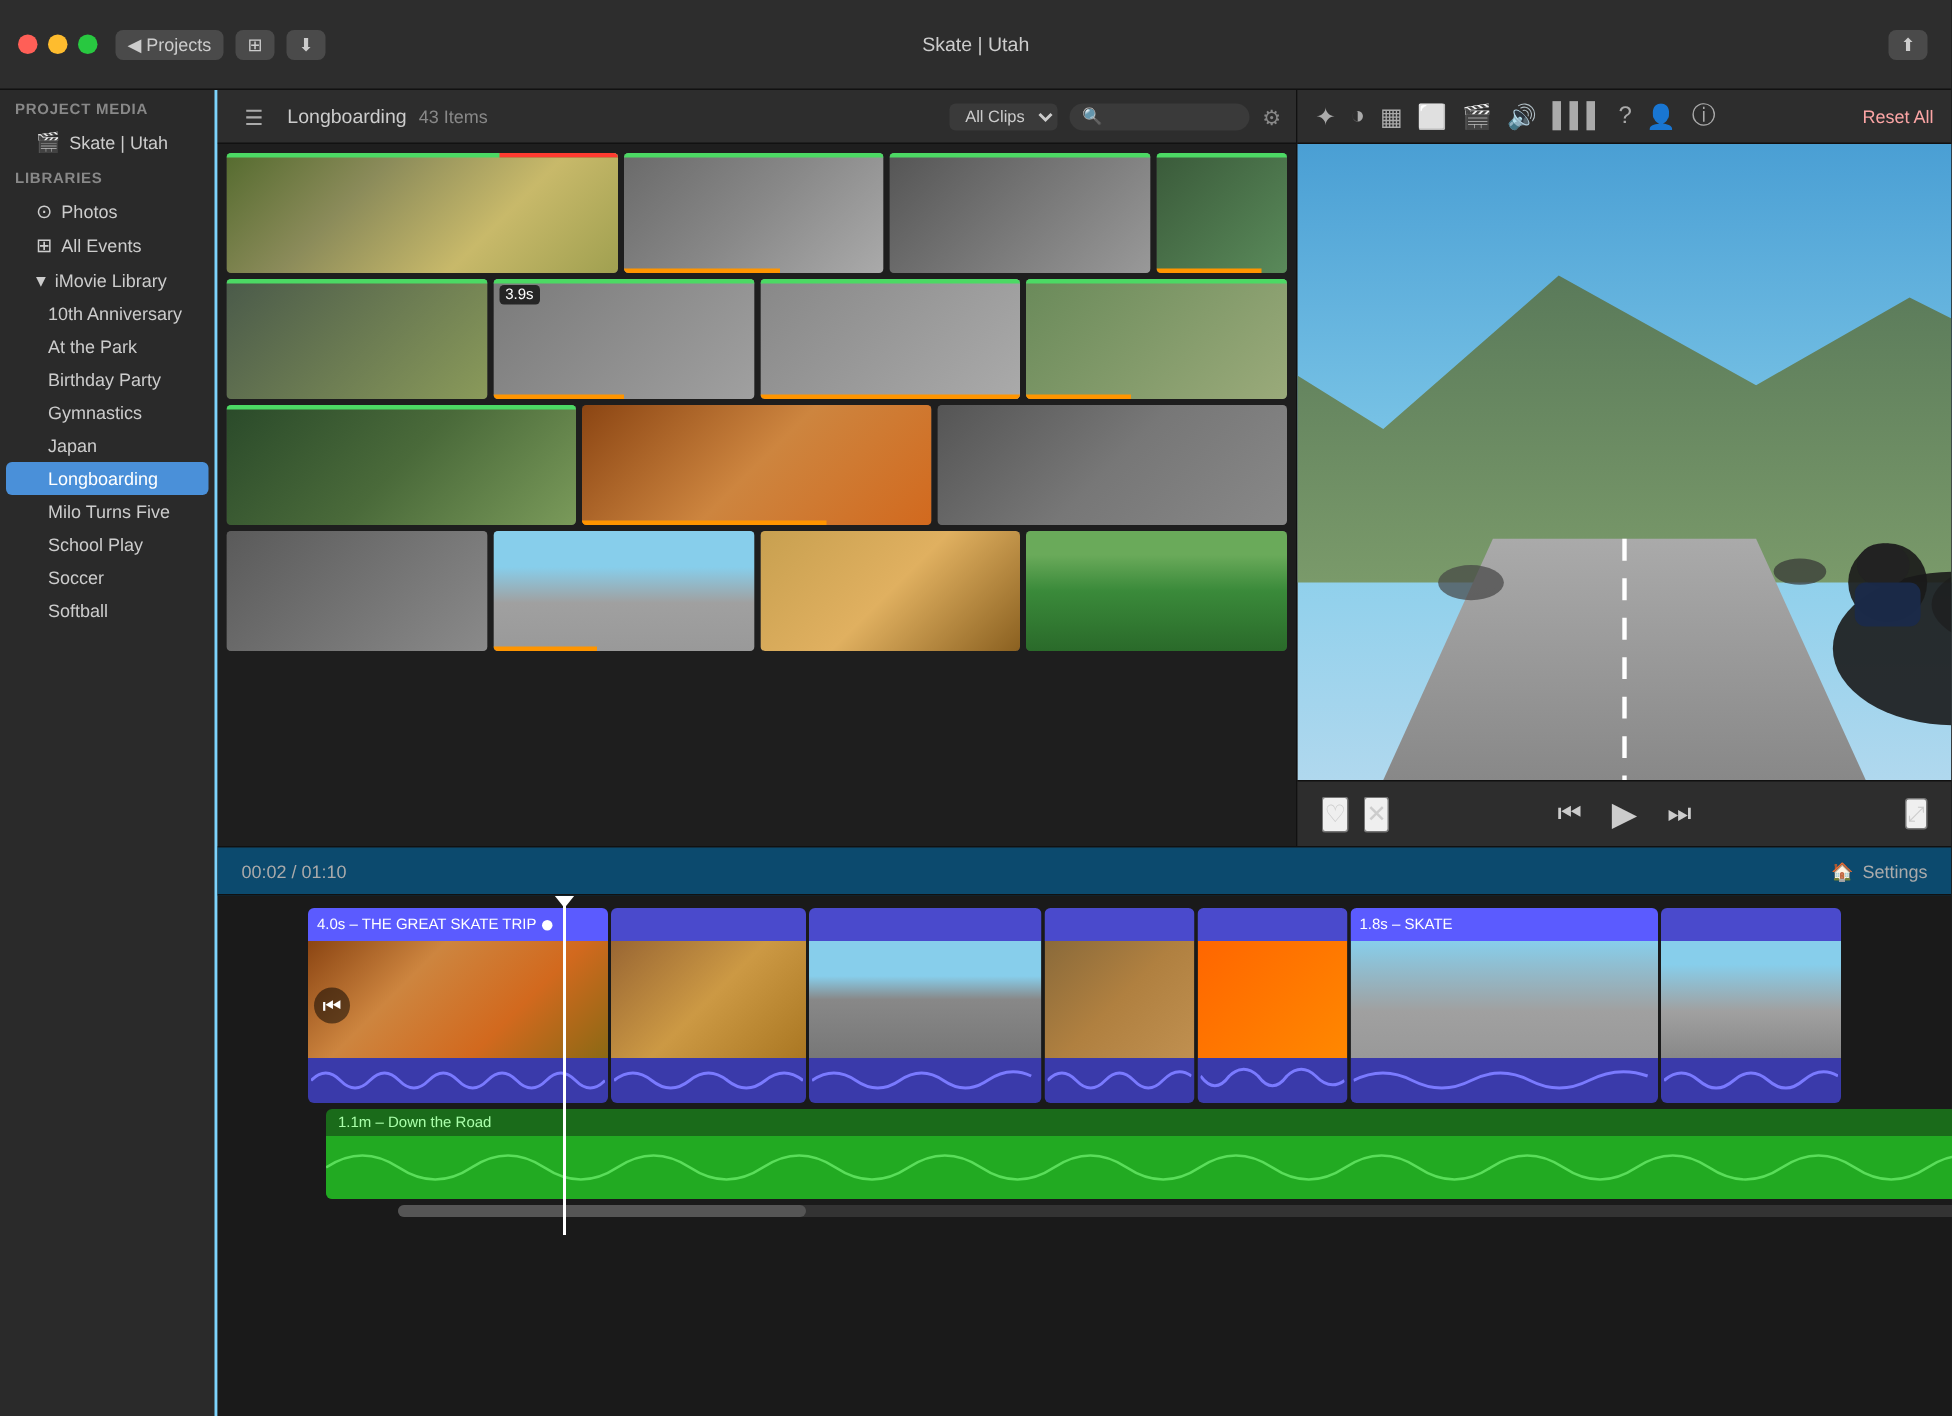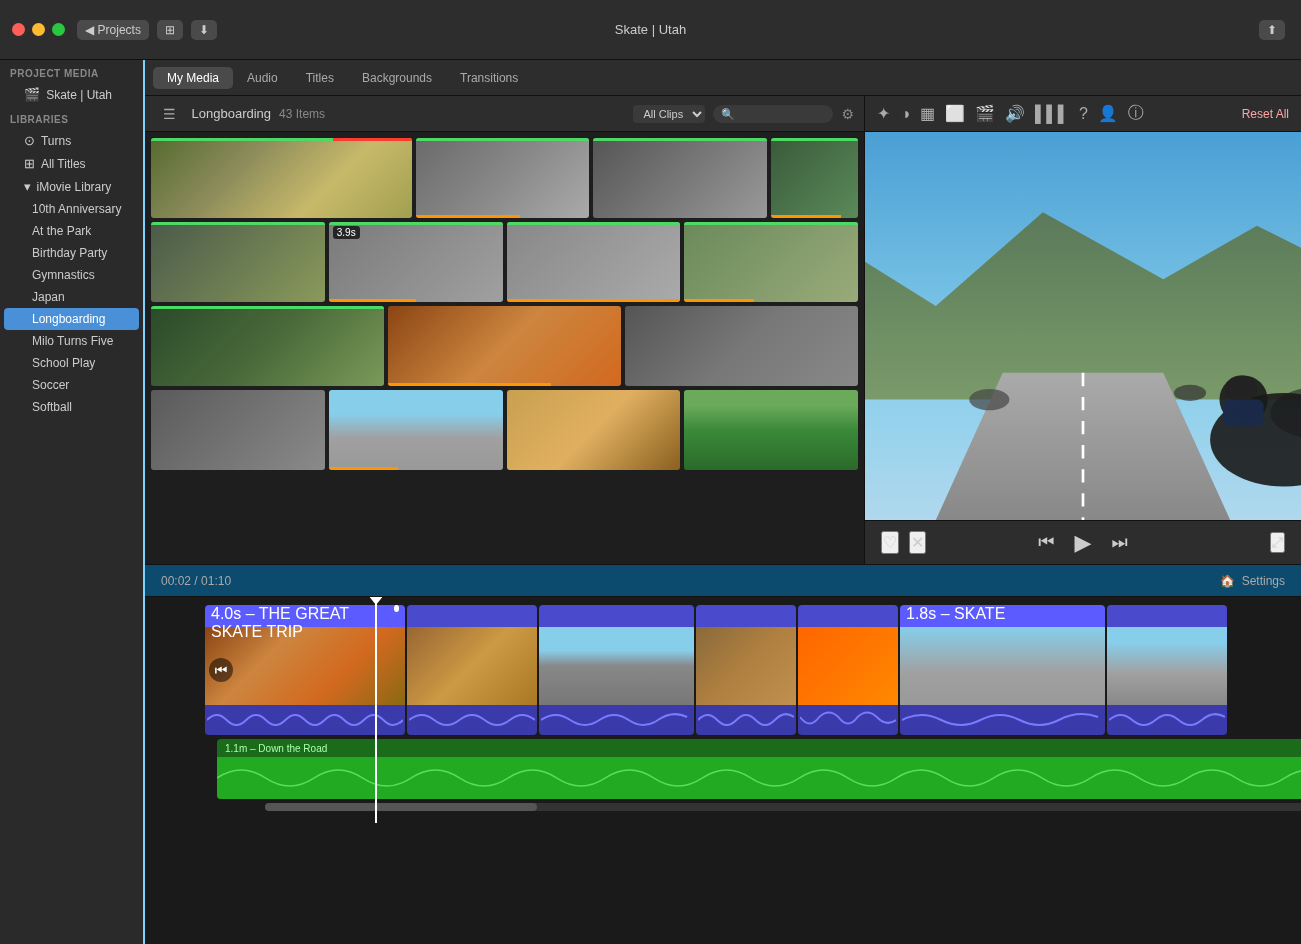--- a/index.html
+++ b/index.html
@@ -447,22 +447,23 @@
       flex-shrink: 0;
     }
     .clip-title-bar {
       position: absolute;
       top: 0;
       left: 0;
       right: 0;
       height: 22px;
       background: #5b5bff;
       display: flex;
+      align-items: center;
       padding: 0 6px;
-      font-size: 16px;
+      font-size: 10px;
       color: #fff;
       font-weight: 500;
       z-index: 2;
     }
     .clip-dot {
       width: 7px;
       height: 7px;
       background: #fff;
       border-radius: 50%;
       margin-left: 4px;
@@ -607,25 +608,25 @@
   <div class="sidebar">
     <div class="sidebar-section-label">PROJECT MEDIA</div>
     <div class="sidebar-item indented">
       <span class="icon">🎬</span>
       <span>Skate | Utah</span>
     </div>
 
     <div class="sidebar-section-label">LIBRARIES</div>
     <div class="sidebar-item indented">
       <span class="icon">⊙</span>
-      <span>Turns</span>
+      <span>Photos</span>
     </div>
     <div class="sidebar-item indented">
       <span class="icon">⊞</span>
-      <span>All Titles</span>
+      <span>All Events</span>
     </div>
     <div class="sidebar-item indented">
       <span class="icon">▾</span>
       <span>iMovie Library</span>
     </div>
     <div class="sidebar-item indented2">
       <span>10th Anniversary</span>
     </div>
     <div class="sidebar-item indented2">
       <span>At the Park</span>
@@ -651,27 +652,20 @@
     <div class="sidebar-item indented2">
       <span>Soccer</span>
     </div>
     <div class="sidebar-item indented2">
       <span>Softball</span>
     </div>
   </div>
 
   <div class="content-top">
 
-    <div class="tabs-bar">
-      <button class="tab-btn active">My Media</button>
-      <button class="tab-btn">Audio</button>
-      <button class="tab-btn">Titles</button>
-      <button class="tab-btn">Backgrounds</button>
-      <button class="tab-btn">Transitions</button>
-    </div>
 
     <div class="mid-section">
 
       <div class="media-browser">
         <div class="media-browser-header">
           <button class="titlebar-icon-btn" style="background:none;border:none;color:#aaa;font-size:14px;">☰</button>
           <span class="media-browser-title">Longboarding</span>
           <span class="media-browser-count">43 Items</span>
           <div class="spacer"></div>
           <select class="filter-select">

